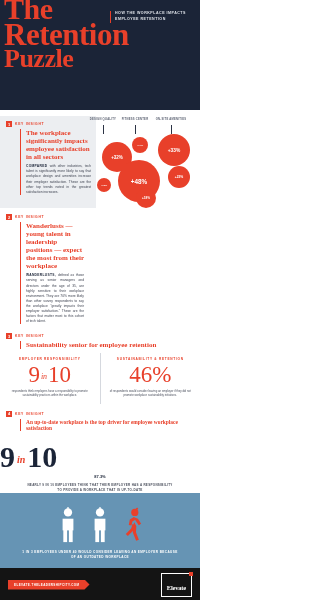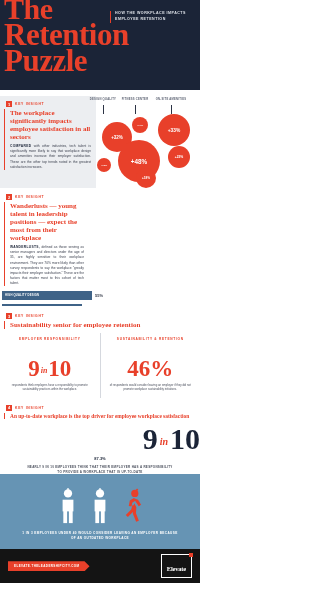--- a/index.html
+++ b/index.html
@@ -8,37 +8,37 @@
     font-family:"Liberation Sans", sans-serif;
     background:#ffffff;
     width:200px; height:600px;
     overflow:hidden;
     position:relative;
   }
 
   
   .header {
     position:relative;
-    height:90px;
+    height:110px;
     background:#1b2437;
     overflow:hidden;
   }
   .hdr-title {
     position:absolute;
     left:4px; top:-4px;
     width:150px;
     color:#e8402a;
     font-family:"Liberation Serif", serif;
     font-weight:700;
     font-size:30px;
     line-height:0.86;
     letter-spacing:-0.5px;
   }
   .hdr-title .l2 { font-size:31px; }
-  .hdr-title .l3 { font-size:31px; }
+  .hdr-title .l3 { font-size:26px; }
   .hdr-kicker {
     position:absolute;
     left:110px; top:11px;
     width:84px;
     border-left:1.5px solid #e8402a;
     padding-left:4px;
     color:#dfe3ea;
     font-size:3.6px;
     line-height:1.65;
     letter-spacing:0.5px;
@@ -58,21 +58,21 @@
     display:flex; align-items:center; justify-content:center;
     flex:0 0 auto;
   }
   .sec-kicker {
     color:#e8402a;
     font-size:3.4px;
     font-weight:700;
     letter-spacing:0.7px;
     text-transform:uppercase;
   }
-  .sec-body { border-left:1px solid #e8402a; margin-left:4px; padding-left:5px; }
+  .sec-body { border-left:1px solid #e8402a; margin-left:20px; padding-left:5px; }
   .sec-title {
     color:#e8402a;
     font-family:"Liberation Serif", serif;
     font-weight:700;
     font-size:7px;
     line-height:1.15;
   }
   .sec-para {
     margin-top:3px;
     color:#3d4250;
@@ -135,48 +135,48 @@
   .stat-cap {
     color:#e8402a;
     font-size:3.2px;
     font-weight:700;
     letter-spacing:0.7px;
     text-transform:uppercase;
   }
   .stat-big {
     color:#e8402a;
     font-family:"Liberation Serif", serif;
-    font-weight:700;
+    font-weight:400;
     font-size:23px;
     line-height:1.05;
-    margin-top:16px;
+    margin-top:2px;
   }
   .stat-big .in {
     font-size:8px;
     font-style:italic;
     vertical-align:middle;
     padding:0 1px;
   }
   .stat-sub {
     color:#4a4f5c;
     font-size:2.8px;
     line-height:1.5;
     margin-top:2px;
   }
 
   
   .s4 { padding-top:7px; }
   .hero-num {
-    text-align:right;
+    text-align:left;
     color:#1b2437;
     font-family:"Liberation Serif", serif;
     font-weight:700;
     font-size:30px;
     line-height:1;
-    margin-top:5px;
+    margin-top:11px;
   }
   .hero-num .in {
     color:#e8402a;
     font-size:10px;
     font-style:italic;
     vertical-align:middle;
     padding:0 2px;
   }
   .hero-pct {
     text-align:center;

